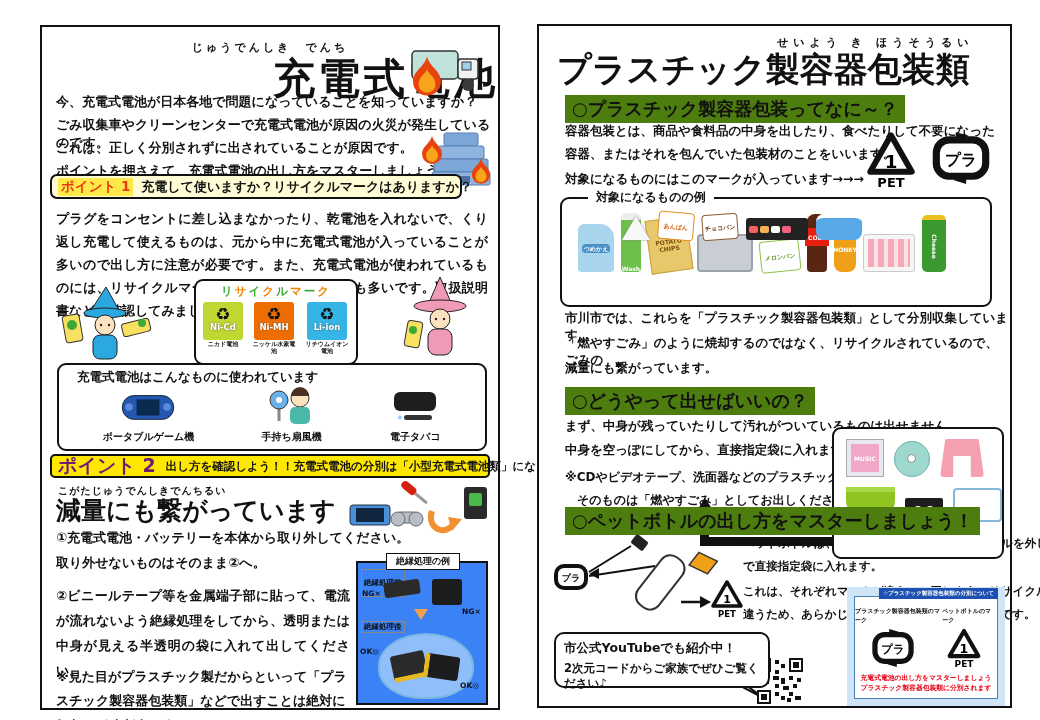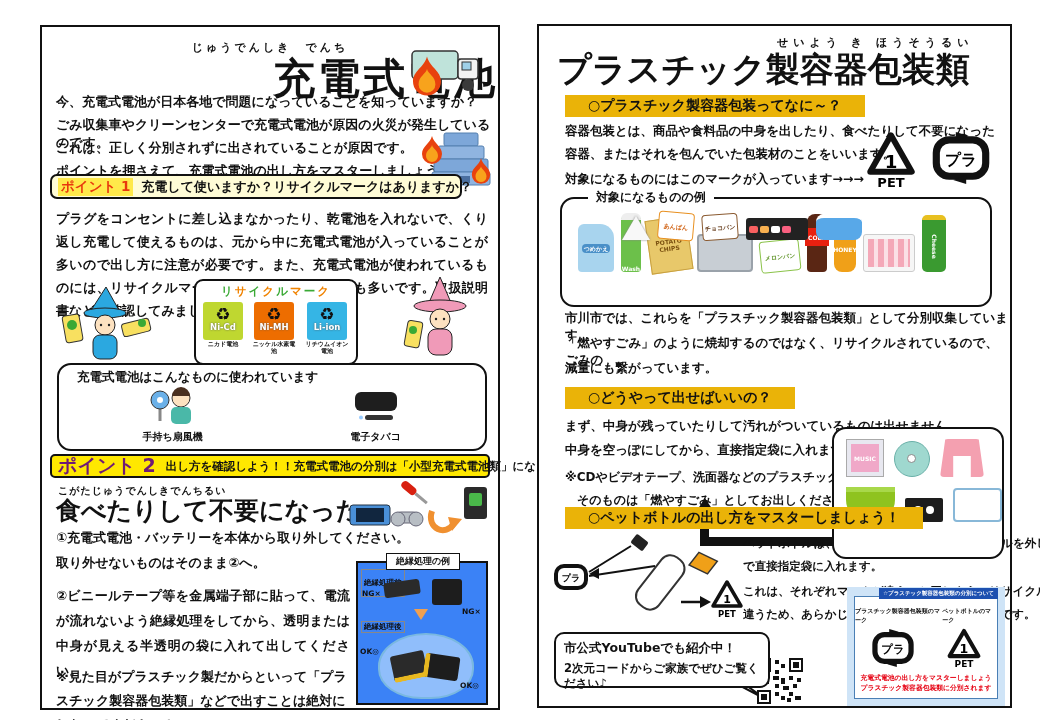--- a/index.html
+++ b/index.html
@@ -2,23 +2,23 @@
 <html><head>
 <meta charset="utf-8">
 <style>
   html,body{margin:0;padding:0;background:#fff}
   .canvas{position:relative;width:1040px;height:720px;background:#fff;
     font-family:"DejaVu Sans",sans-serif;color:#111;overflow:hidden}
   .abs{position:absolute}
   .b{font-weight:bold}
   .page{position:absolute;background:#fff;border:2px solid #111}
   .u{text-underline-offset:3px;text-decoration-thickness:1.5px}
-  .ghead{display:inline-block;background:#eab308;font-weight:bold;font-size:14px;padding:2px 23px;white-space:nowrap}
+  .ghead{display:inline-block;background:#4d7c0f;font-weight:bold;font-size:18px;padding:2px 7px;white-space:nowrap}
   .tab{position:absolute;background:#fff;border:1.5px solid #111;font-weight:bold;text-align:center;z-index:3}
-  .roundbox{position:absolute;border:2.5px solid #111;border-radius:14px;background:#fff}
+  .roundbox{position:absolute;border:2.5px solid #111;border-radius:9px;background:#fff}
   .itemlabel{font-weight:bold;font-size:10px;text-align:center;white-space:nowrap}
   .tiny{font-size:6px;font-weight:bold;line-height:7px;text-align:center}
   .flame svg{display:block}
   .arrowbar{position:absolute;background:#111}
   .note-red{color:#e60012;font-weight:bold}
   svg text{font-family:"DejaVu Sans",sans-serif}
 </style>
 </head>
 <body>
 
@@ -133,20 +133,29 @@
         <rect x="38" y="54" width="24" height="26" rx="8" fill="#f09ab8" stroke="#222"></rect>
         <rect x="16" y="46" width="15" height="26" rx="3" fill="#f8e060" stroke="#333" transform="rotate(10 23 59)"></rect>
         <circle cx="23" cy="55" r="4" fill="#3aa935"></circle>
       </svg>
     </div>
 
     <div class="roundbox" style="left:15px;top:336px;width:426px;height:84px">
       <div class="b" style="font-size:12.5px;margin:4px 0 0 18px">充電式電池はこんなものに使われています</div>
       <div style="display:flex;justify-content:space-around;align-items:flex-end;padding:0 10px;margin-top:0">
         <div style="text-align:center">
+          <svg width="58" height="38" viewBox="0 0 58 40">
+              <rect x="2" y="8" width="54" height="25" rx="12" fill="#2458b0" stroke="#123"></rect>
+              <rect x="17" y="12" width="24" height="17" fill="#0a2a50"></rect>
+              <circle cx="9" cy="20" r="4" fill="#5a8ad8"></circle>
+              <circle cx="49" cy="20" r="4" fill="#5a8ad8"></circle>
+            </svg>
+          <div class="itemlabel">ポータブルゲーム機</div>
+        </div>
+        <div style="text-align:center">
           <svg width="50" height="40" viewBox="0 0 50 40">
               <circle cx="33" cy="12" r="9" fill="#fde2c0" stroke="#333"></circle>
               <path d="M24,10 a9,9 0 0,1 18,0" fill="#4a3020"></path>
               <rect x="23" y="21" width="20" height="17" rx="5" fill="#4ab8a8"></rect>
               <rect x="10.5" y="22" width="3" height="13" fill="#888"></rect>
               <circle cx="12" cy="14" r="9" fill="#6ab0e8" stroke="#333"></circle>
               <circle cx="12" cy="14" r="3" fill="#fff"></circle>
             </svg>
           <div class="itemlabel">手持ち扇風機</div>
         </div>
@@ -160,21 +169,21 @@
         </div>
       </div>
     </div>
 
     <div class="abs" style="left:8px;top:427px;width:440px;height:24px;border:2px solid #111;border-radius:5px;background:#ffe800;display:flex;align-items:center;gap:10px;padding-left:6px;box-sizing:border-box">
       <span class="b" style="color:#701a75;font-size:19px;white-space:nowrap">ポイント 2</span>
       <span class="b" style="font-size:11.5px;white-space:nowrap">出し方を確認しよう！！充電式電池の分別は「小型充電式電池類」になります。</span>
     </div>
 
     <div class="abs b" style="left:16px;top:457px;font-size:10px;letter-spacing:1px">こがたじゅうでんしきでんちるい</div>
-    <div class="abs" style="left:14px;top:467px;font-size:25px;font-weight:900">食べたりして不要になった</div>
+    <div class="abs" style="left:14px;top:467px;font-size:25px;font-weight:900">減量にも繋がっています</div>
 
     <div class="abs b" style="left:14px;top:502px;font-size:13px">①充電式電池・バッテリーを本体から取り外してください。</div>
     <div class="abs b" style="left:14px;top:527px;font-size:13px">取り外せないものはそのまま②へ。</div>
 
     <div class="abs" style="left:306px;top:452px">
       <svg width="145" height="72" viewBox="0 0 145 72">
         <g transform="rotate(40 62 10)">
             <rect x="52" y="6" width="17" height="8" rx="4" fill="#d82010"></rect>
             <rect x="69" y="8.5" width="15" height="3" fill="#999"></rect>
           </g>

